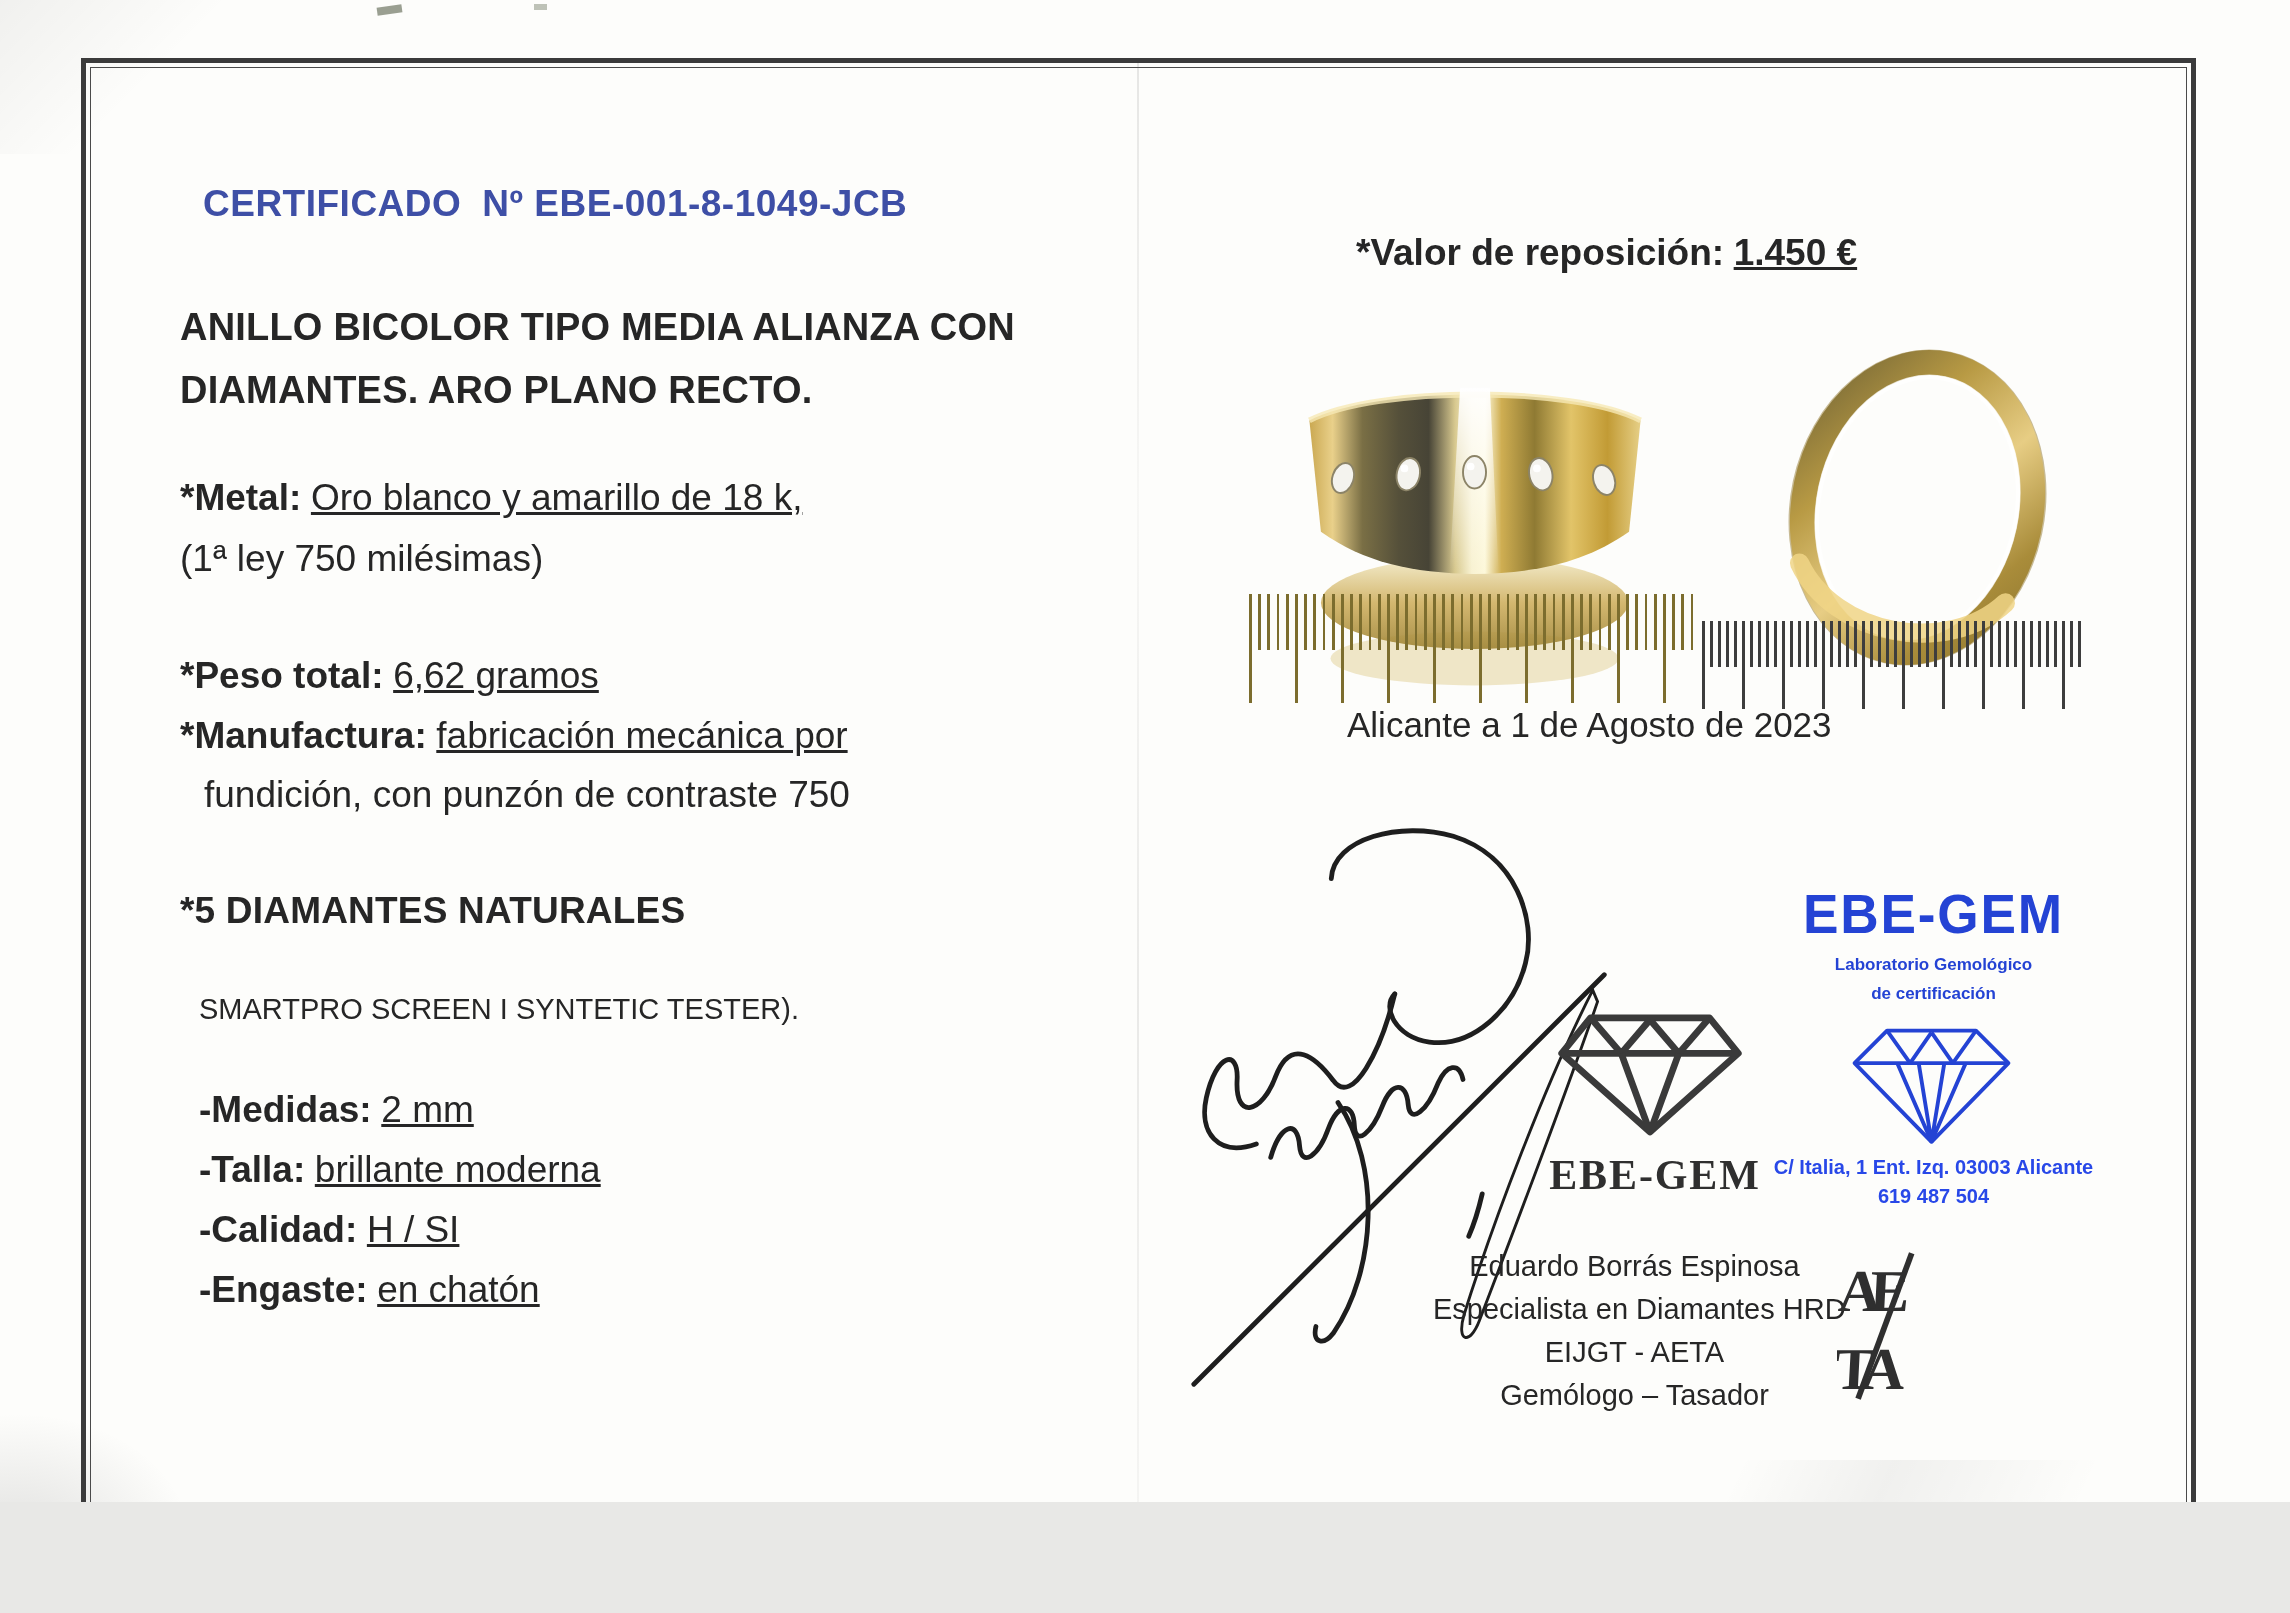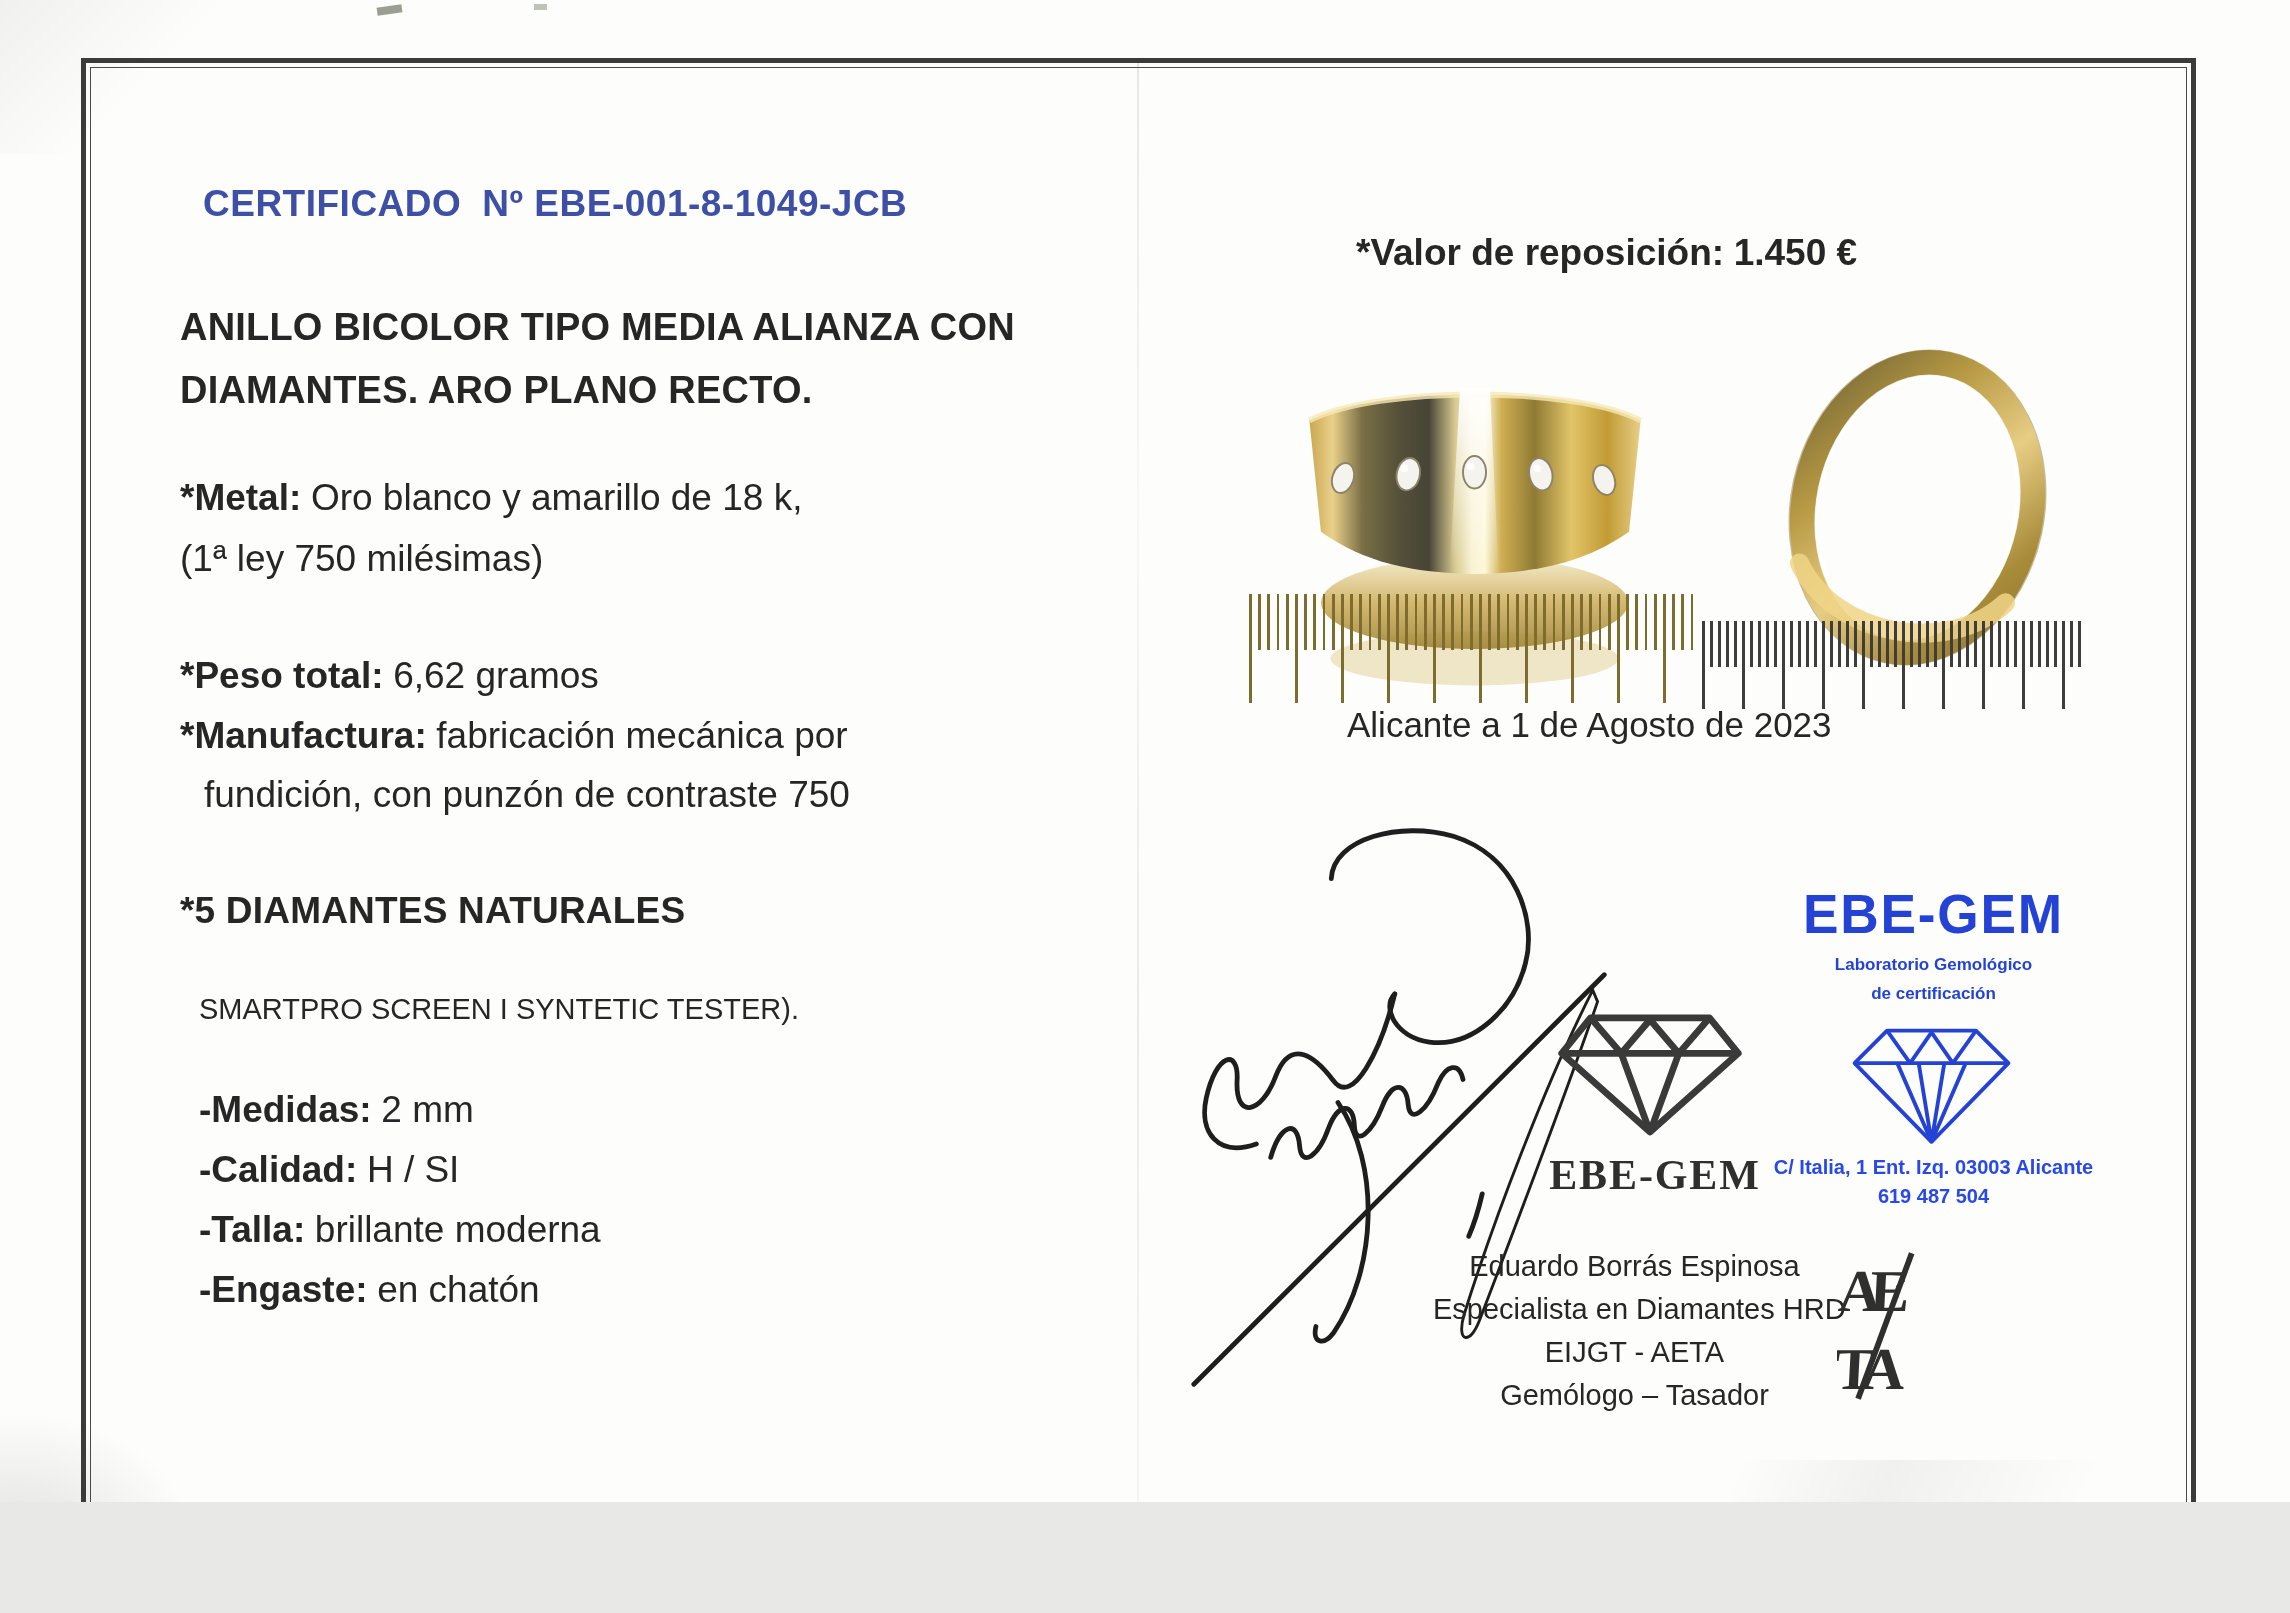--- a/index.html
+++ b/index.html
@@ -15,21 +15,21 @@
   .smudge-bl{left:-58px;top:1412px;width:250px;height:211px;
     background:radial-gradient(ellipse at 30% 60%,rgba(60,60,60,.14),rgba(60,60,60,0) 70%);}
   .sheen-br{left:1326px;top:1460px;width:965px;height:154px;
     background:linear-gradient(115deg,rgba(0,0,0,0) 40%,rgba(0,0,0,.05) 55%,rgba(0,0,0,0) 75%);}
   .sheen-tl{left:0;top:0;width:231px;height:154px;
     background:linear-gradient(135deg,rgba(0,0,0,.05),rgba(0,0,0,0) 60%);}
   .speck{background:#49523a;opacity:.55;}
   
   .t{white-space:nowrap;line-height:1.15;}
   .b{font-weight:700;}
-  .v{margin-left:9.6px;}
+  .v{margin-left:9.6px;text-decoration:underline;}
   .title{font-size:37px;font-weight:700;color:#3e4fa6;letter-spacing:0.5px;}
   .h1{font-size:38px;font-weight:700;letter-spacing:0.2px;}
   .body{font-size:37px;}
   .note{font-size:29px;}
   .spec-row{font-size:37px;line-height:60px;white-space:nowrap;}
   .valor{font-size:37px;font-weight:700;}
   .date{font-size:35px;}
   .signer-block{width:403px;text-align:center;font-size:29px;line-height:43px;white-space:nowrap;}
   .serif-logo{width:240px;text-align:center;font-family:"Liberation Serif",serif;
     font-size:42px;font-weight:600;letter-spacing:1.9px;color:#2f2f2f;}
@@ -83,22 +83,22 @@
   <div class="abs t body" style="left:180px;top:715px;">
     <b class="b">*Manufactura:</b><span class="v">fabricación mecánica por</span>
   </div>
   <div class="abs t body" style="left:204px;top:774px;">fundición, con punzón de contraste 750</div>
 
   <div class="abs t h1" style="left:180px;top:890px;font-size:37px;">*5 DIAMANTES NATURALES</div>
   <div class="abs t note" style="left:199px;top:993px;">SMARTPRO SCREEN I SYNTETIC TESTER).</div>
 
   <div class="abs" style="left:199px;top:1080px;">
     <div class="spec-row"><b class="b">-Medidas:</b><span class="v">2 mm</span></div>
+    <div class="spec-row"><b class="b">-Talla:</b><span class="v">brillante moderna</span></div>
     <div class="spec-row"><b class="b">-Calidad:</b><span class="v">H / SI</span></div>
-    <div class="spec-row"><b class="b">-Talla:</b><span class="v">brillante moderna</span></div>
     <div class="spec-row"><b class="b">-Engaste:</b><span class="v">en chatón</span></div>
   </div>
 
   <div class="abs t valor" style="left:1356px;top:232px;">
     <span>*Valor de reposición:</span><span class="v">1.450 €</span>
   </div>
 
   <svg class="abs" style="left:1295px;top:380px;" width="360" height="317" viewBox="0 0 375 330">
     <defs>
       <linearGradient id="bandg" x1="0" y1="0" x2="1" y2="0">

